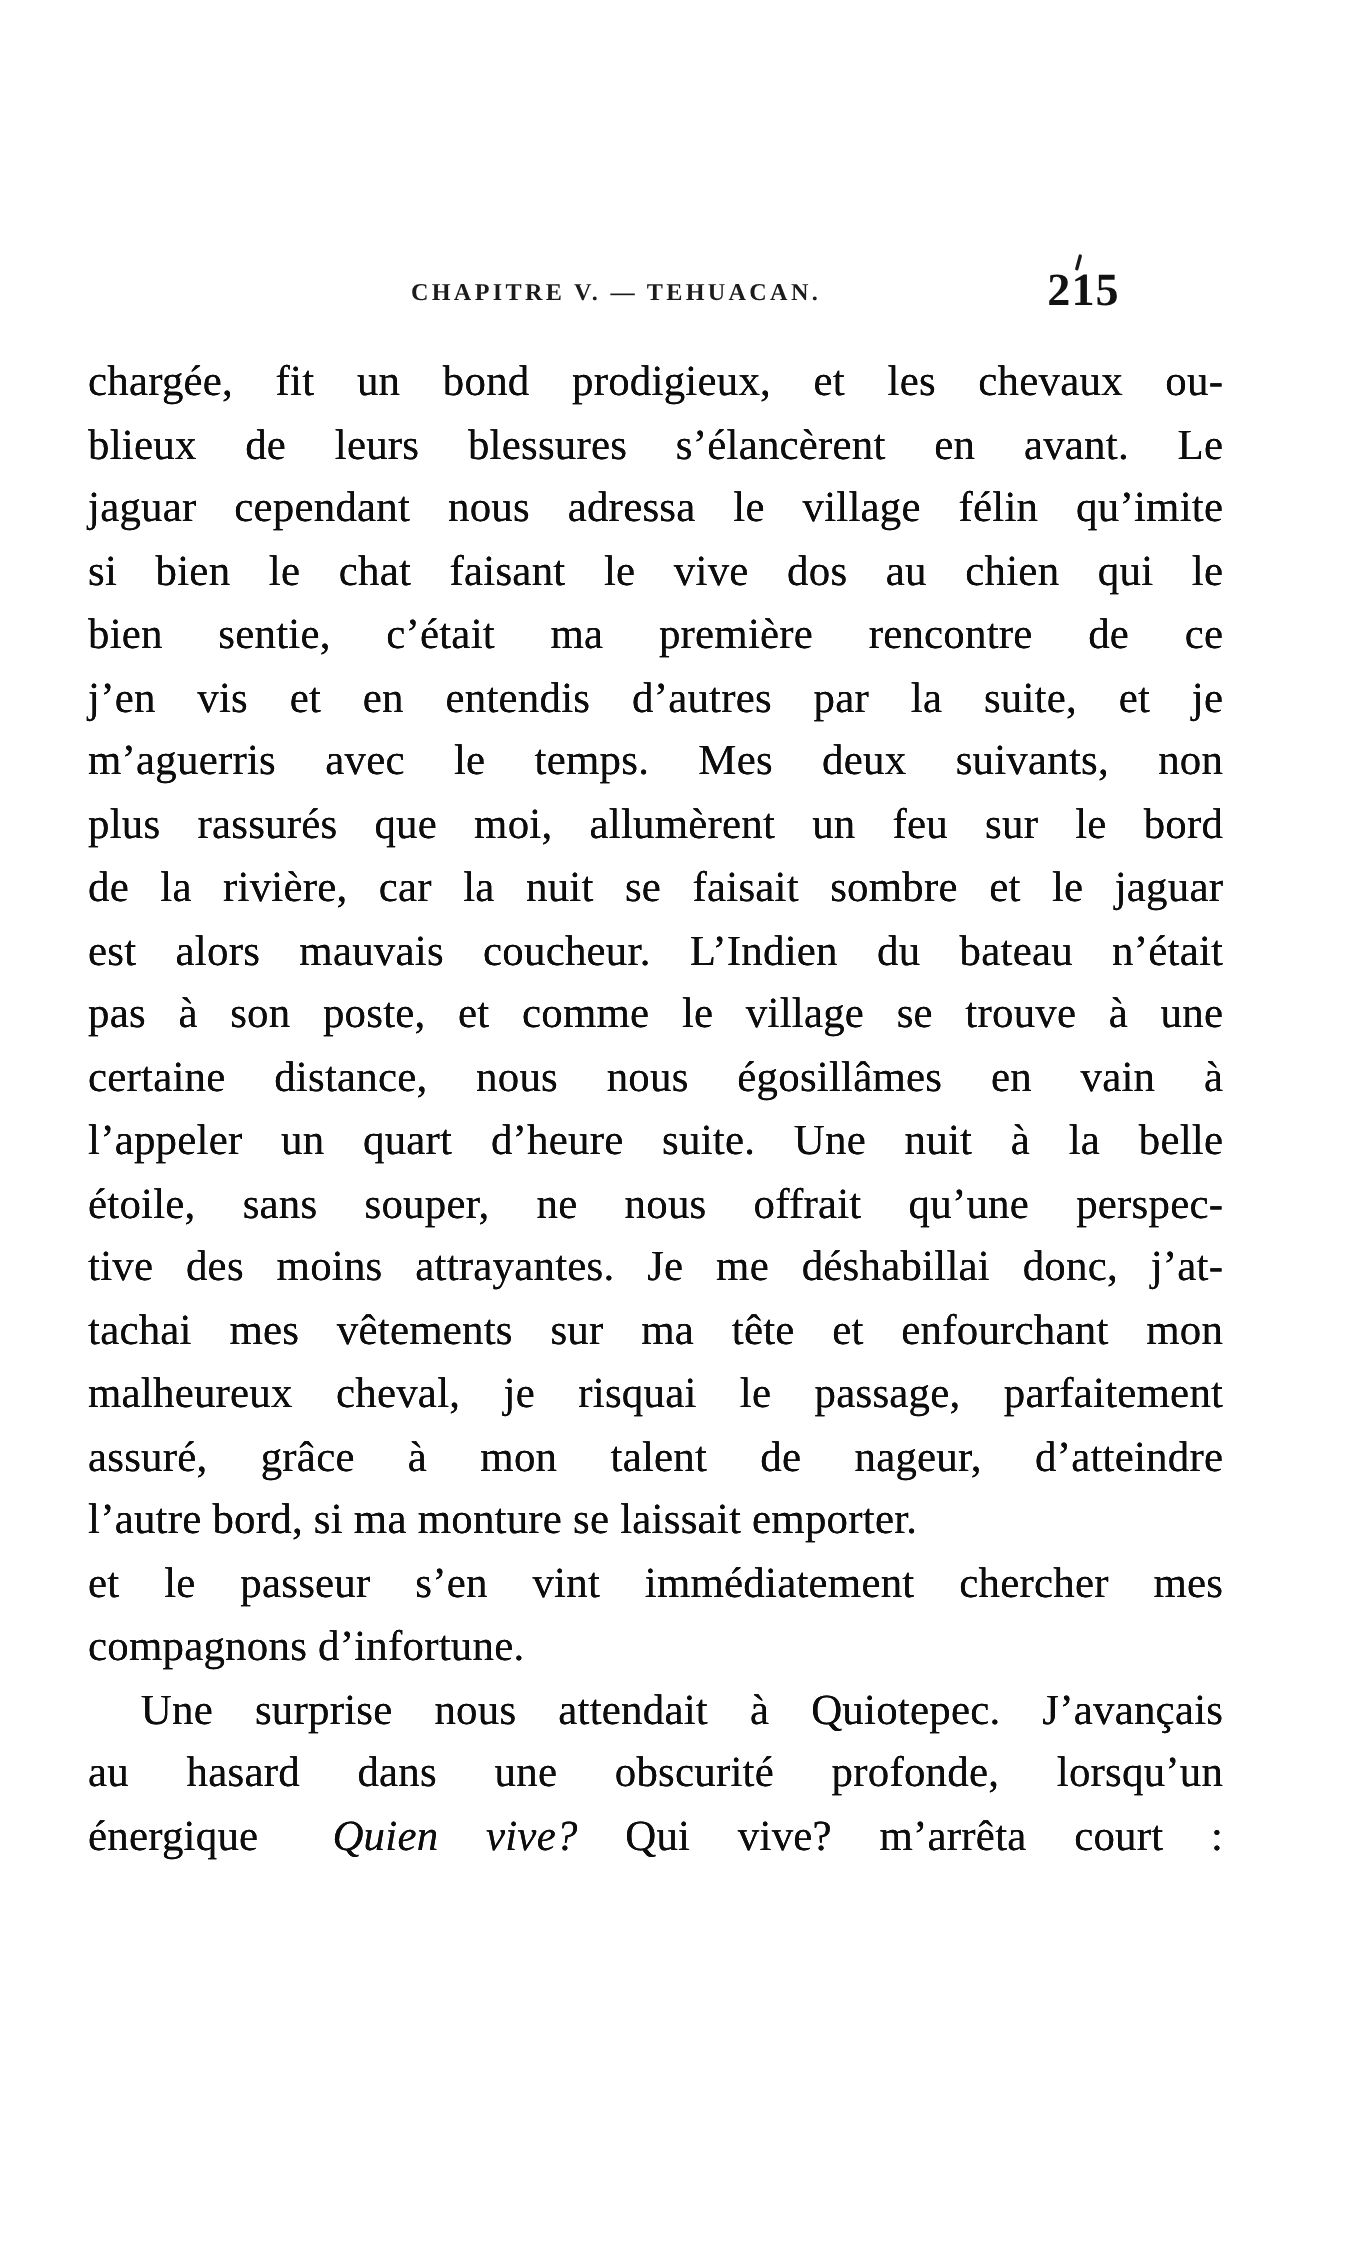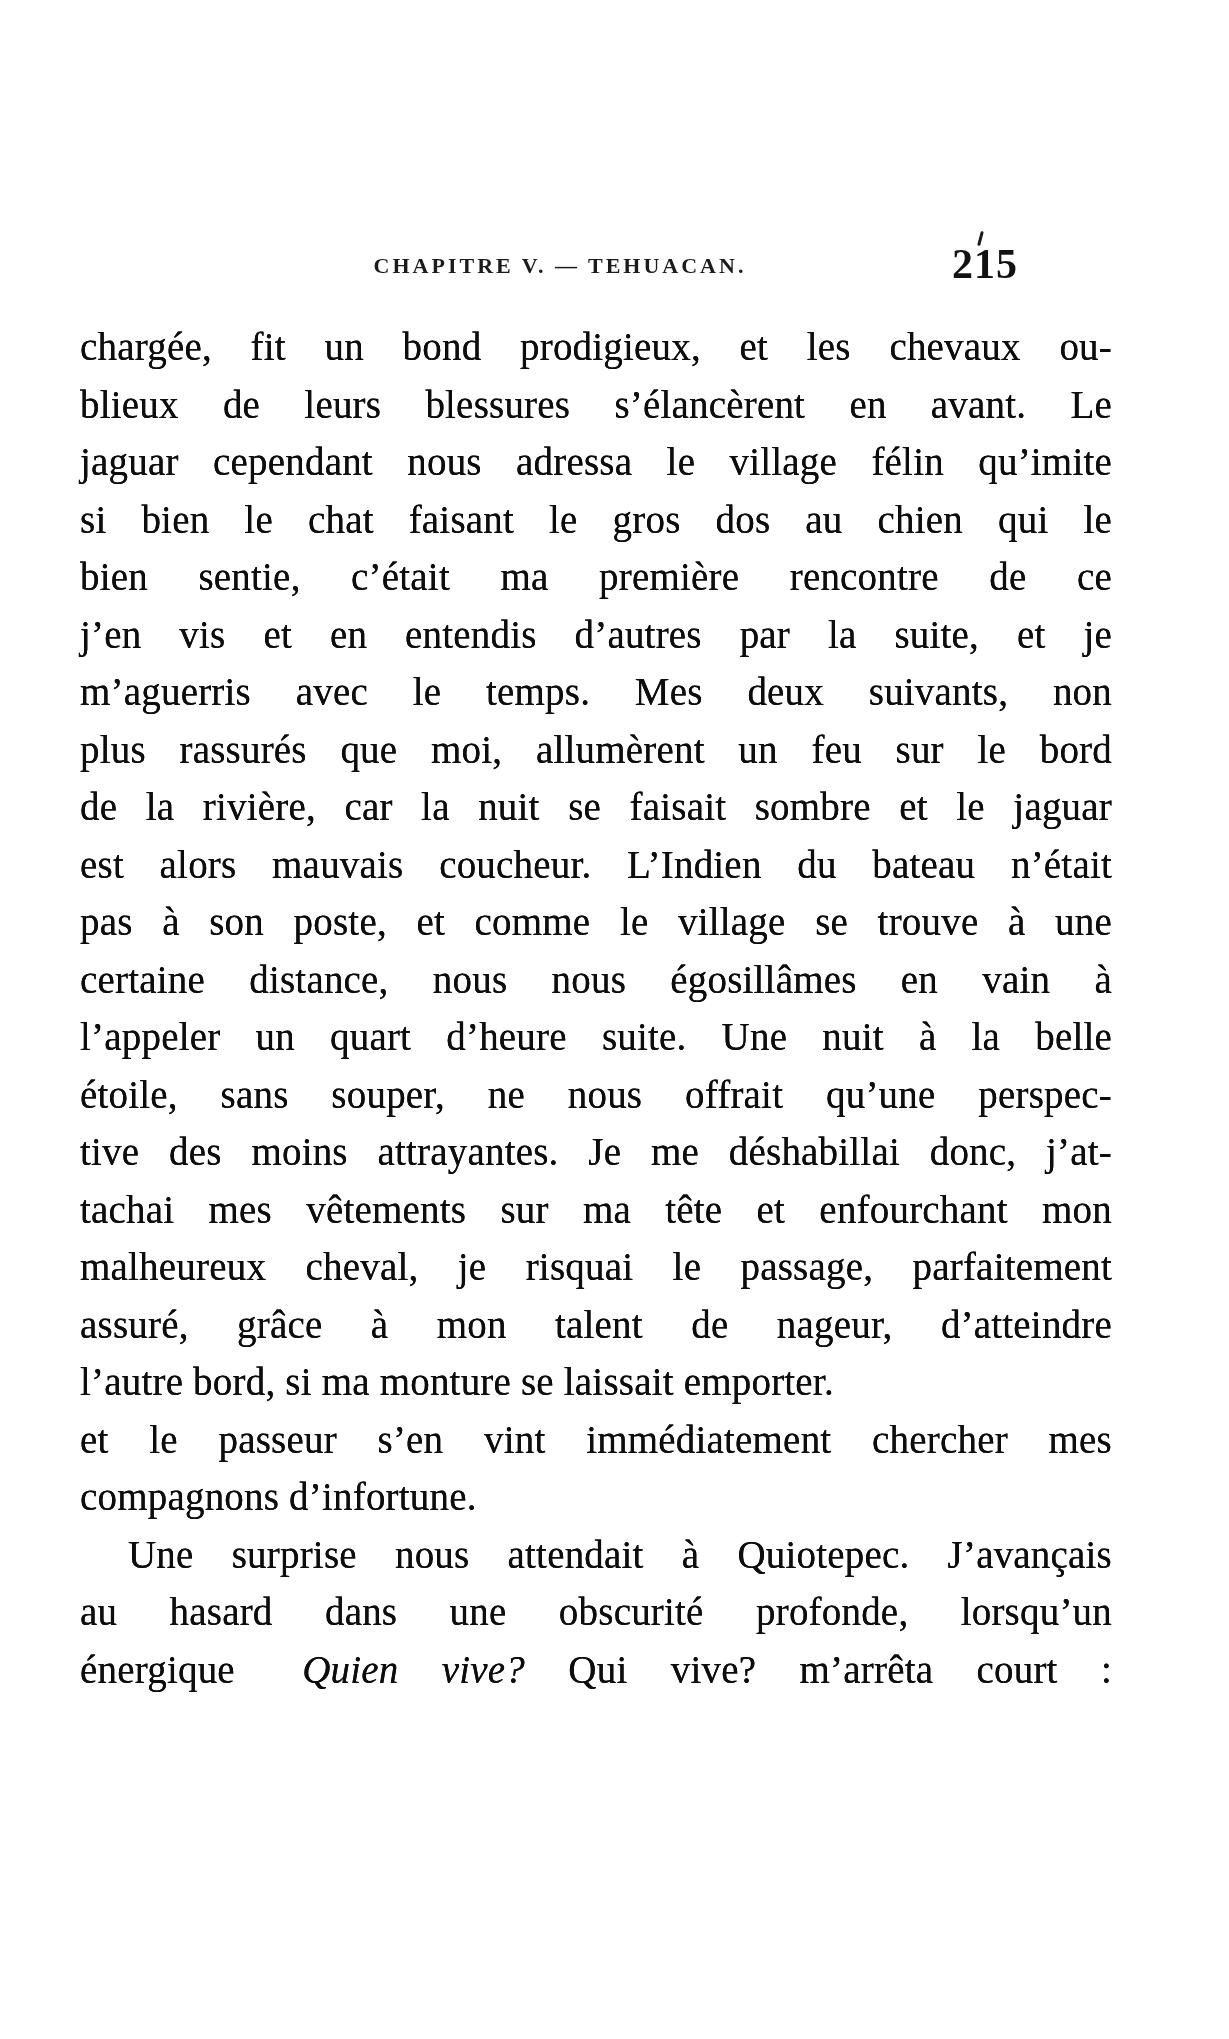--- a/index.html
+++ b/index.html
@@ -90,21 +90,21 @@
     <span>215</span>
     <span class="ink-artifact"></span>
   </div>
 
   <div class="text-block">
 
     <div class="para">
       <div class="line">chargée, fit un bond prodigieux, et les chevaux ou-</div>
       <div class="line">blieux de leurs blessures s’élancèrent en avant. Le</div>
       <div class="line">jaguar cependant nous adressa le village félin qu’imite</div>
-      <div class="line">si bien le chat faisant le gros dos au chien qui le</div>
+      <div class="line">si bien le chat faisant le vive dos au chien qui le</div>
       <div class="line">bien sentie, c’était ma première rencontre de ce</div>
       <div class="line">j’en vis et en entendis d’autres par la suite, et je</div>
       <div class="line">m’aguerris avec le temps. Mes deux suivants, non</div>
       <div class="line">plus rassurés que moi, allumèrent un feu sur le bord</div>
       <div class="line">de la rivière, car la nuit se faisait sombre et le jaguar</div>
       <div class="line">est alors mauvais coucheur. L’Indien du bateau n’était</div>
       <div class="line">pas à son poste, et comme le village se trouve à une</div>
       <div class="line">certaine distance, nous nous égosillâmes en vain à</div>
       <div class="line">l’appeler un quart d’heure suite. Une nuit à la belle</div>
       <div class="line">étoile, sans souper, ne nous offrait qu’une perspec-</div>

